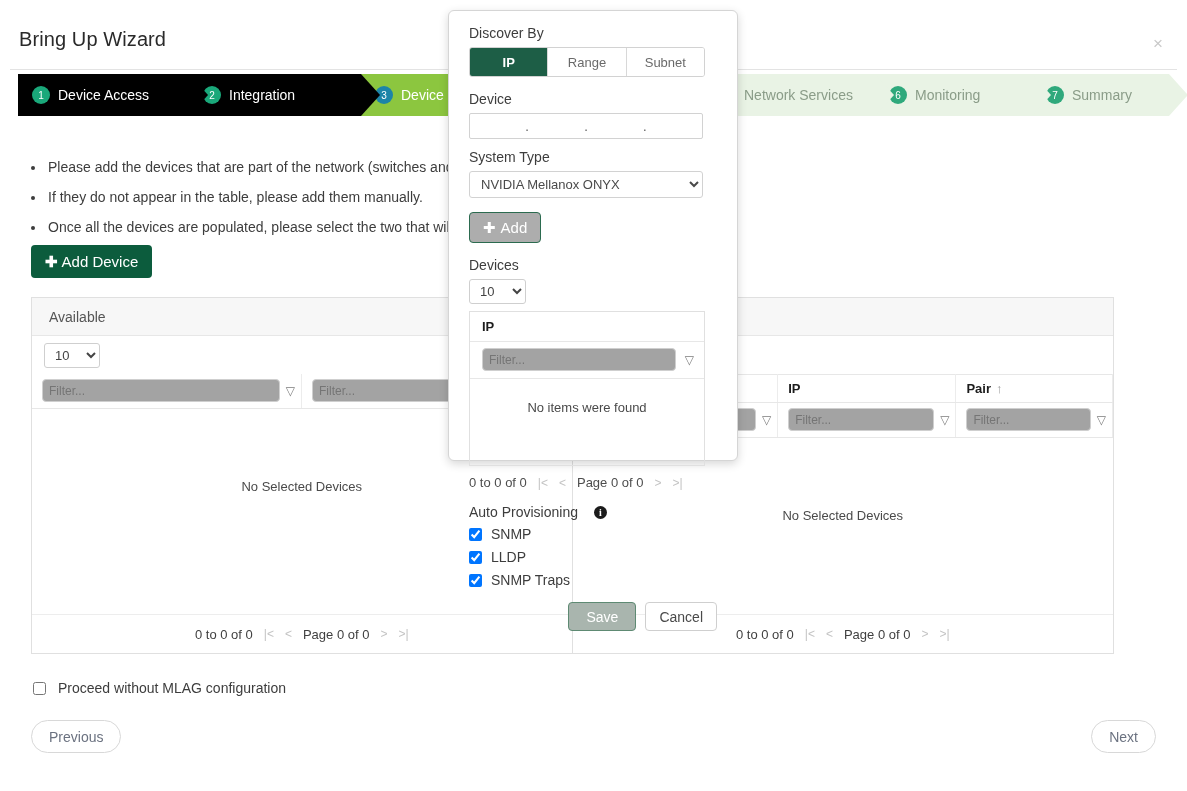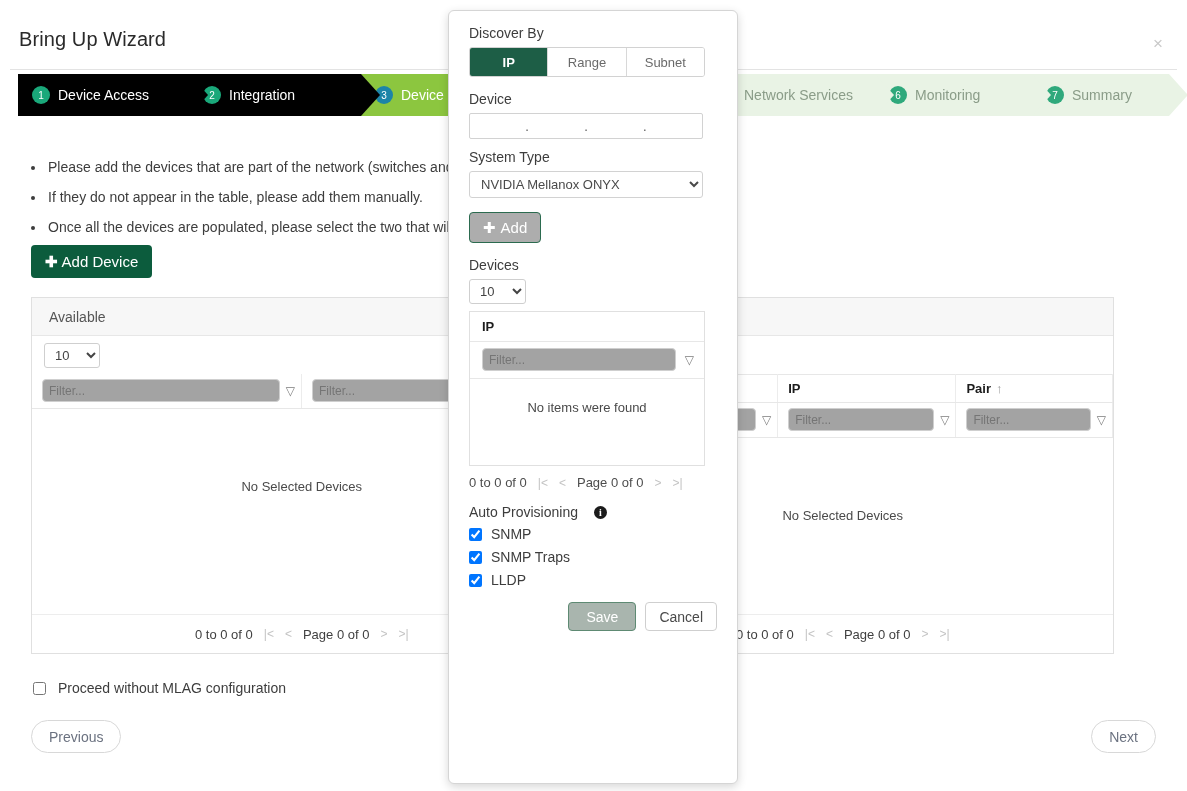--- a/index.html
+++ b/index.html
@@ -166,21 +166,21 @@
     border: 1px solid #d8d8d8; border-radius: 17px;
     background: #fff; color: #6b7280;
     font-size: 14px; font-family: inherit; cursor: pointer;
   }
   .nav-btn.prev { left: 31px; }
   .nav-btn.next { right: 31px; }
 
   
   .modal {
     position: absolute; left: 448px; top: 10px;
-    width: 290px; height: 774px;
+    width: 290px; height: 451px;
     background: #fff; border: 1px solid #d5d5d5; border-radius: 6px;
     box-shadow: 0 3px 10px rgba(0,0,0,.16);
     box-sizing: border-box;
     padding: 14px 20px;
     z-index: 50;
   }
   .m-label {
     font-size: 14px; color: #3d3d3d; margin: 0 0 6px 0;
   }
   .seg {
@@ -504,25 +504,25 @@
       <span>Auto Provisioning</span>
       <span class="info-ico">i</span>
     </div>
     <div id="ap-checks">
         <label class="cb-row">
           <input type="checkbox" checked="" style="">
           <span>SNMP</span>
         </label>
         <label class="cb-row">
           <input type="checkbox" checked="" style="">
-          <span>SNMP Traps</span>
+          <span>LLDP</span>
         </label>
         <label class="cb-row">
           <input type="checkbox" checked="" style="">
-          <span>LLDP</span>
+          <span>SNMP Traps</span>
         </label>
       </div>
 
     <div class="m-actions">
       <button class="btn-save">Save</button>
       <button class="btn-cancel">Cancel</button>
     </div>
   </div>
 
 </div>

